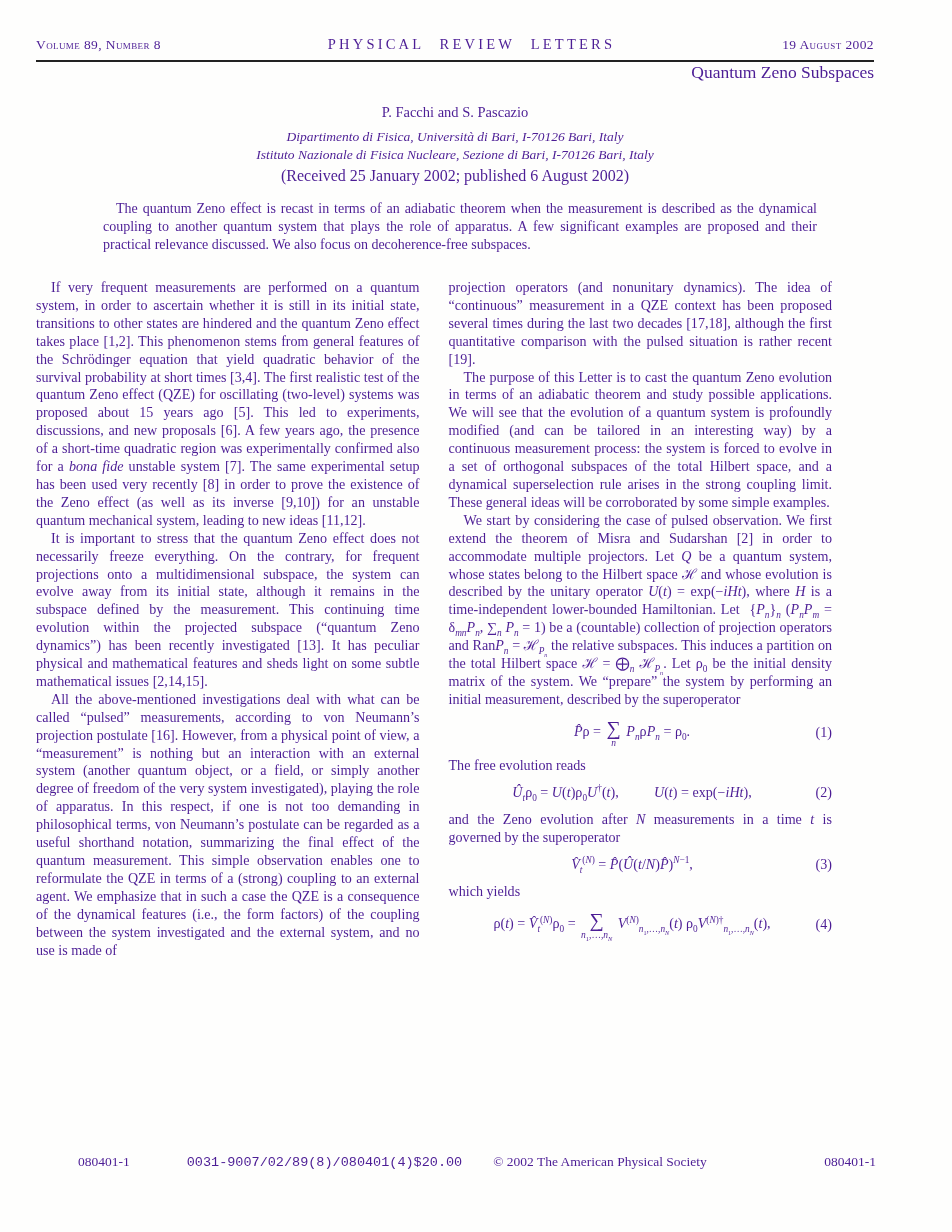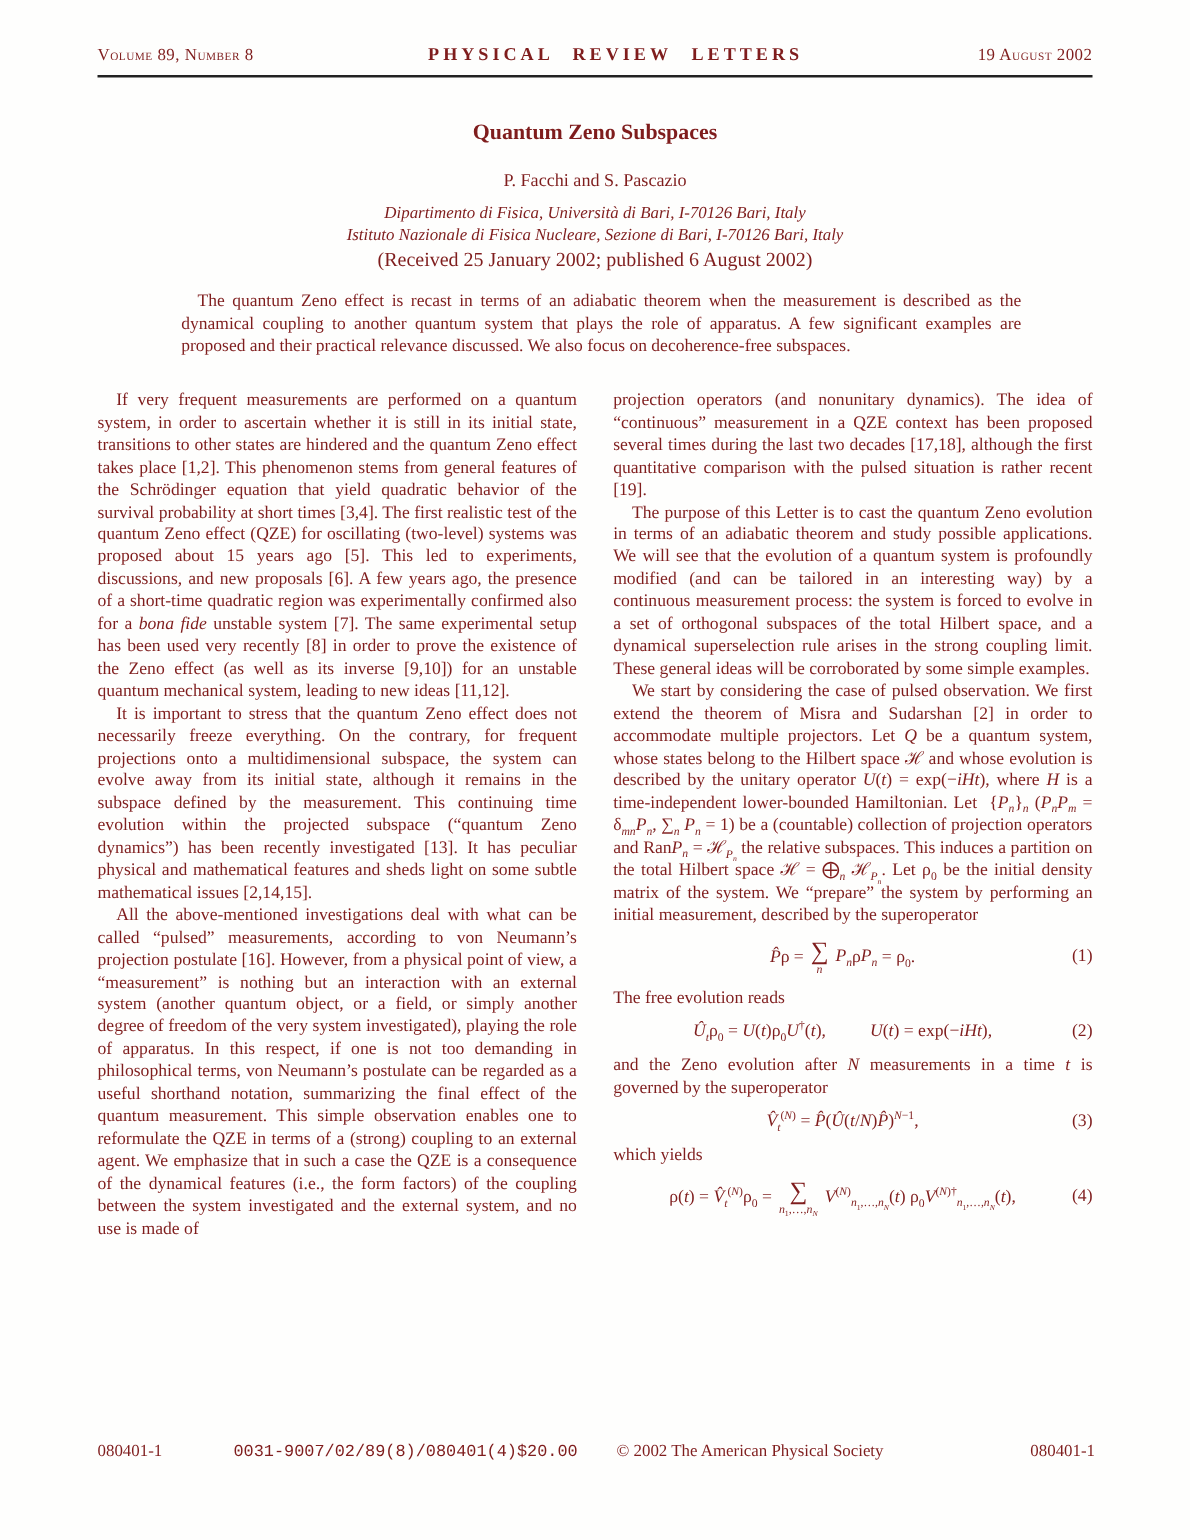--- a/index.html
+++ b/index.html
@@ -1,40 +1,39 @@
 <!DOCTYPE html>
 <html><head>
 <meta charset="utf-8">
 <style>
   html,body{margin:0;padding:0;background:#e8e8e8;}
   .page{
     position:relative;
     width:952px;height:1232px;
     margin:0 auto;
     background:#fefefd;
-    color:#7f1d1d;
+    color:#4c1d95;
     font-family:"Liberation Serif", serif;
     box-sizing:border-box;
-    padding:36px 78px 0 78px;
+    padding:36px 78px 0 36px;
     overflow:hidden;
   }
   
   .runhead{
     display:flex;justify-content:space-between;align-items:baseline;
     font-size:13.5px;
   }
   .runhead .sc{font-variant:small-caps;letter-spacing:0.4px;}
   .journal-name{
-    font-size:14.5px;letter-spacing:3.2px;word-spacing:9px;font-weight:700;
+    font-size:14.5px;letter-spacing:3.2px;word-spacing:9px;font-weight:400;
   }
   .headrule{border:0;border-top:2px solid #222;margin:7px 0 0 0;}
   
   .title{
-    text-align:center;font-weight:bold;font-size:17.5px;
-    margin-top:33px;
+    text-align:right;font-weight:normal;font-size:17.5px;
   }
   .authors{text-align:center;font-size:14.5px;margin-top:21px;}
   .affils{text-align:center;font-style:italic;font-size:13.5px;line-height:17.5px;margin-top:7px;}
   .received{text-align:center;font-size:16px;margin-top:4px;}
   .abstract{
     margin:15px 57px 0 67px;
     font-size:14px;line-height:18px;text-align:justify;
   }
   .abstract .firstline{text-indent:13px;}
   .doirow{

